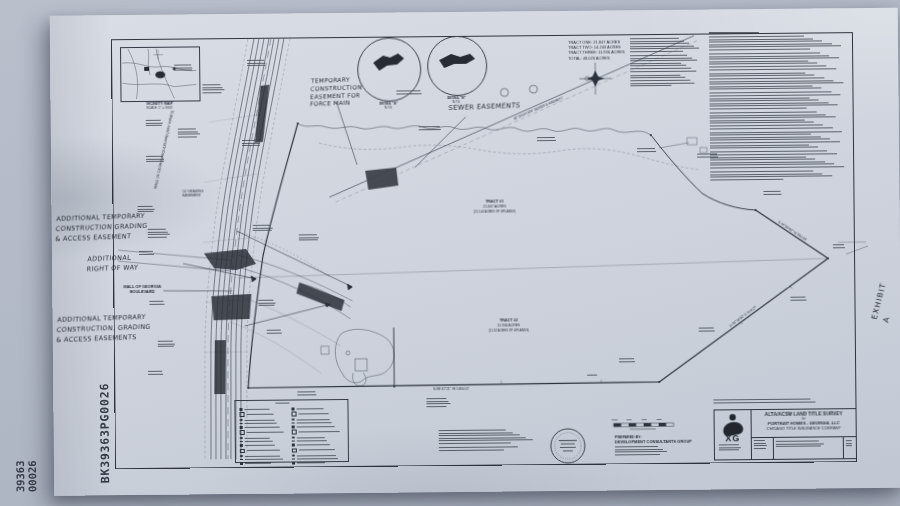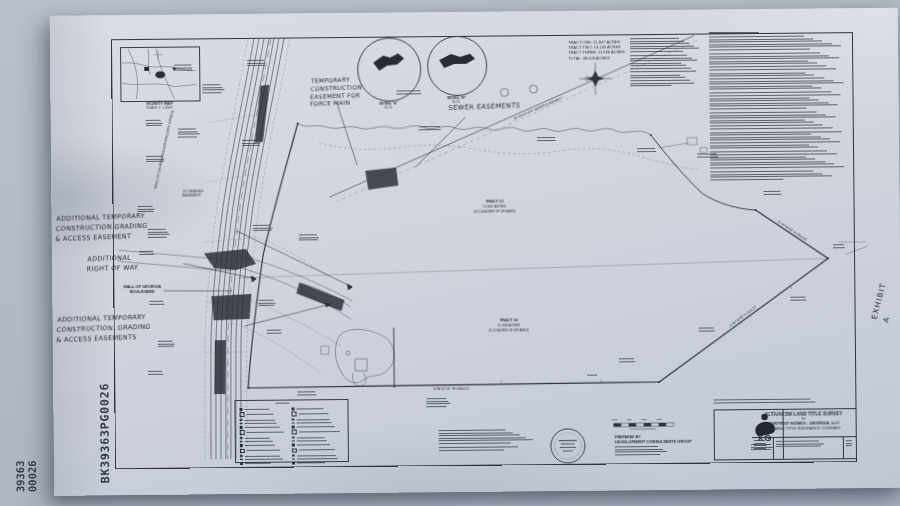--- a/index.html
+++ b/index.html
@@ -46,21 +46,21 @@
   .leg{position:absolute;border:.8px solid #333945;}
   .lr{display:flex;align-items:center;margin-bottom:1.9px;}
   .lb{height:1px;background:#3a4049;opacity:.78;margin-left:2px;}
 
   
   .vbox{position:absolute;left:122px;top:44px;width:78px;height:53px;border:1px solid #333945;}
   .circ{position:absolute;border:1.3px solid #3a404a;border-radius:50%;}
 
   
   .tbbox{position:absolute;left:712px;top:412px;width:141px;height:49px;border:1px solid #2e333d;}
-  .tblogo{position:absolute;left:0;top:0;width:36px;height:49px;border-right:.8px solid #2e333d;margin-left:32px;}
+  .tblogo{position:absolute;left:0;top:0;width:36px;height:49px;border-right:.8px solid #2e333d;}
   .tblogotext{position:absolute;left:0;top:23px;width:36px;text-align:center;
       font-weight:bold;font-size:9px;letter-spacing:1px;color:#22272f;}
   .tbmain{position:absolute;left:37px;top:0;right:0;bottom:0;}
   .tbt1{font-size:4.8px;font-weight:bold;text-align:center;margin-top:2px;}
   .tbfor{font-size:3.2px;font-style:italic;text-align:center;}
   .tbt2{font-size:4.2px;font-weight:bold;font-style:italic;text-align:center;}
   .tbt3{font-size:3.9px;font-style:italic;text-align:center;}
   .tbgrid{position:absolute;left:0;right:0;top:27px;bottom:0;border-top:.8px solid #2e333d;}
   .tbg1{left:2px;top:2px;}
   .tbg2{left:24px;top:3px;}

